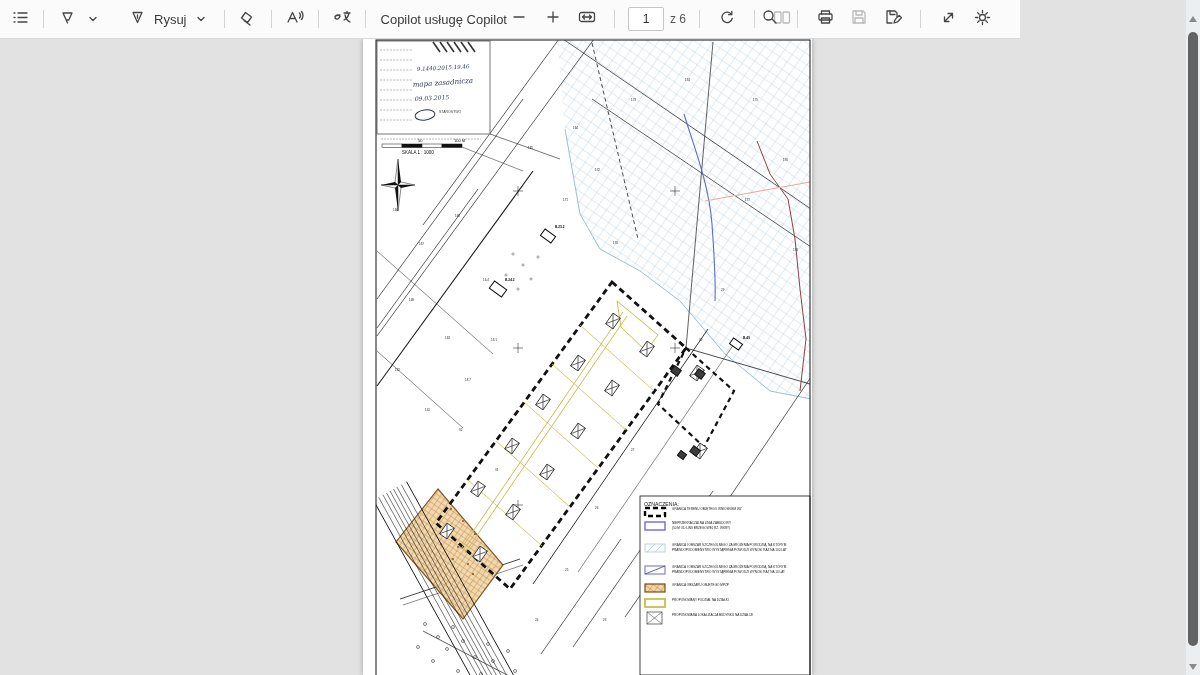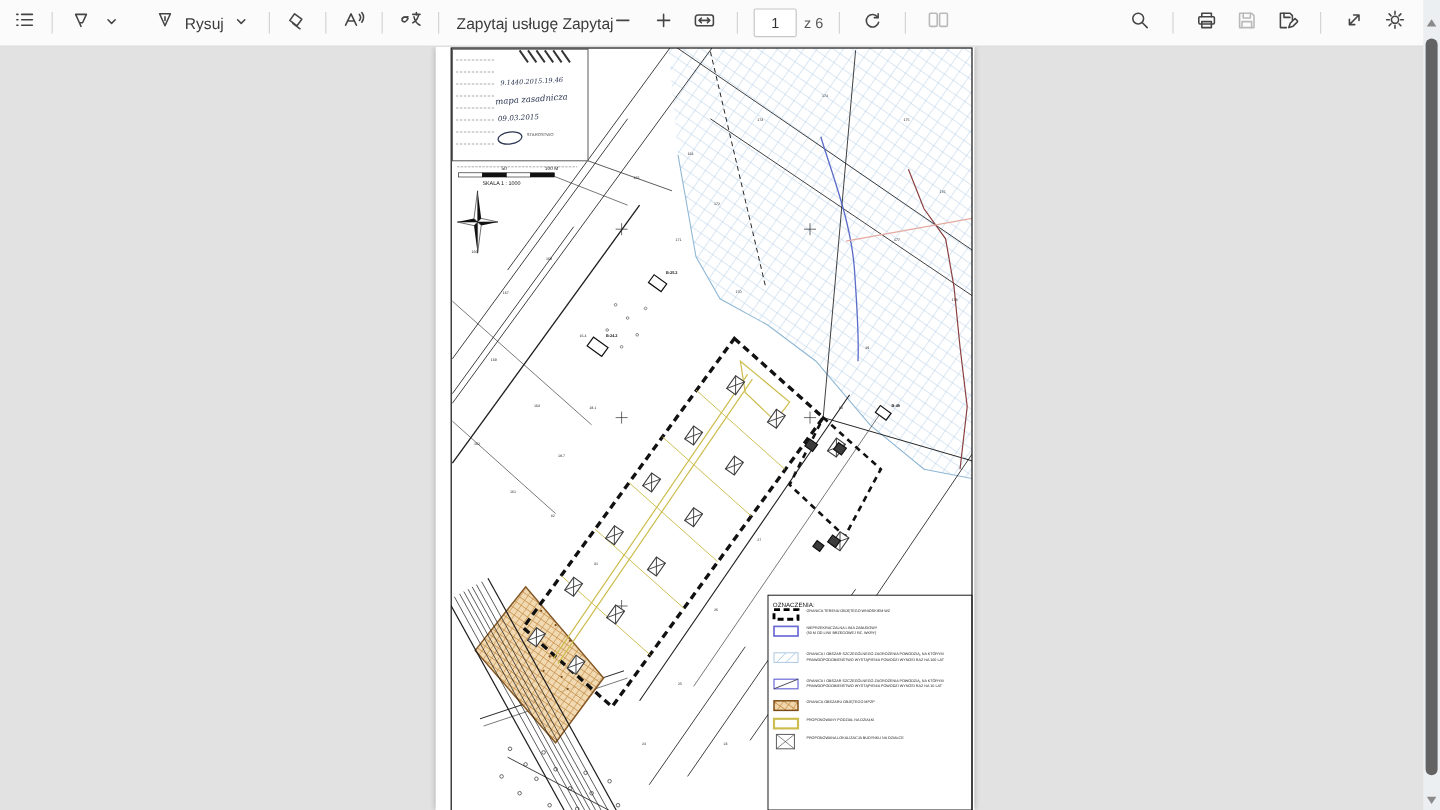--- a/index.html
+++ b/index.html
@@ -1,17 +1,17 @@
 <!DOCTYPE html>
 <html><head>
 <meta charset="utf-8">
 <style>
   html,body{margin:0;padding:0;width:1200px;height:675px;overflow:hidden;
     font-family:"Liberation Sans",sans-serif;background:#e2e2e2;}
-  .toolbar{position:absolute;left:0;top:0;width:1200px;height:38px;background:#fbfbfb;
+  .toolbar{position:absolute;left:0;top:0;width:1020px;height:38px;background:#fbfbfb;
     border-bottom:1px solid #d9d9d9;display:flex;align-items:center;z-index:5;}
   .tb-left{display:flex;align-items:center;padding-left:6px;gap:2px;}
   .tb-center{position:absolute;left:505px;top:0;height:38px;display:flex;align-items:center;gap:6px;}
   .tb-right{position:absolute;right:24px;top:0;height:38px;display:flex;align-items:center;gap:6px;}
   .tbtn{width:28px;height:28px;display:flex;align-items:center;justify-content:center;border-radius:4px;cursor:pointer;}
   .tbtn svg{stroke:#454545;fill:none;stroke-width:1.3;stroke-linecap:round;stroke-linejoin:round;}
   .tbtn.disabled svg{stroke:#b9b9b9;}
   .divider{width:1px;height:18px;background:#d4d4d4;margin:0 7px;}
   .tb-label{font-size:13px;color:#3b3b3b;margin:0 2px 0 1px;}
   .copilot{font-size:13px;color:#3b3b3b;padding-left:6px;white-space:nowrap;cursor:pointer;}
@@ -87,21 +87,21 @@
     </div>
     <div class="divider"></div>
     <div class="tbtn">
       <span>
         <svg width="19" height="17" viewBox="0 0 19 17">
             <path d="M3,7.5 q2.5,-3 5,0 q-2.5,4.5 -5,1.5 q0,-3 5,-3 M12,4 h6 M15,2.5 v2 M17,4 q-1,5 -5,7 M13,6 q1,5 5,7"></path>
           </svg>
       </span>
     </div>
     <div class="divider"></div>
-    <span class="copilot">Zapytaj usługę Zapytaj</span>
+    <span class="copilot">Copilot usługę Copilot</span>
   </div>
 
   <div class="tb-center">
     <div class="tbtn">
       <span>
         <svg width="14" height="14" viewBox="0 0 14 14">
             <path d="M2,7 h10"></path>
           </svg>
       </span>
     </div>

